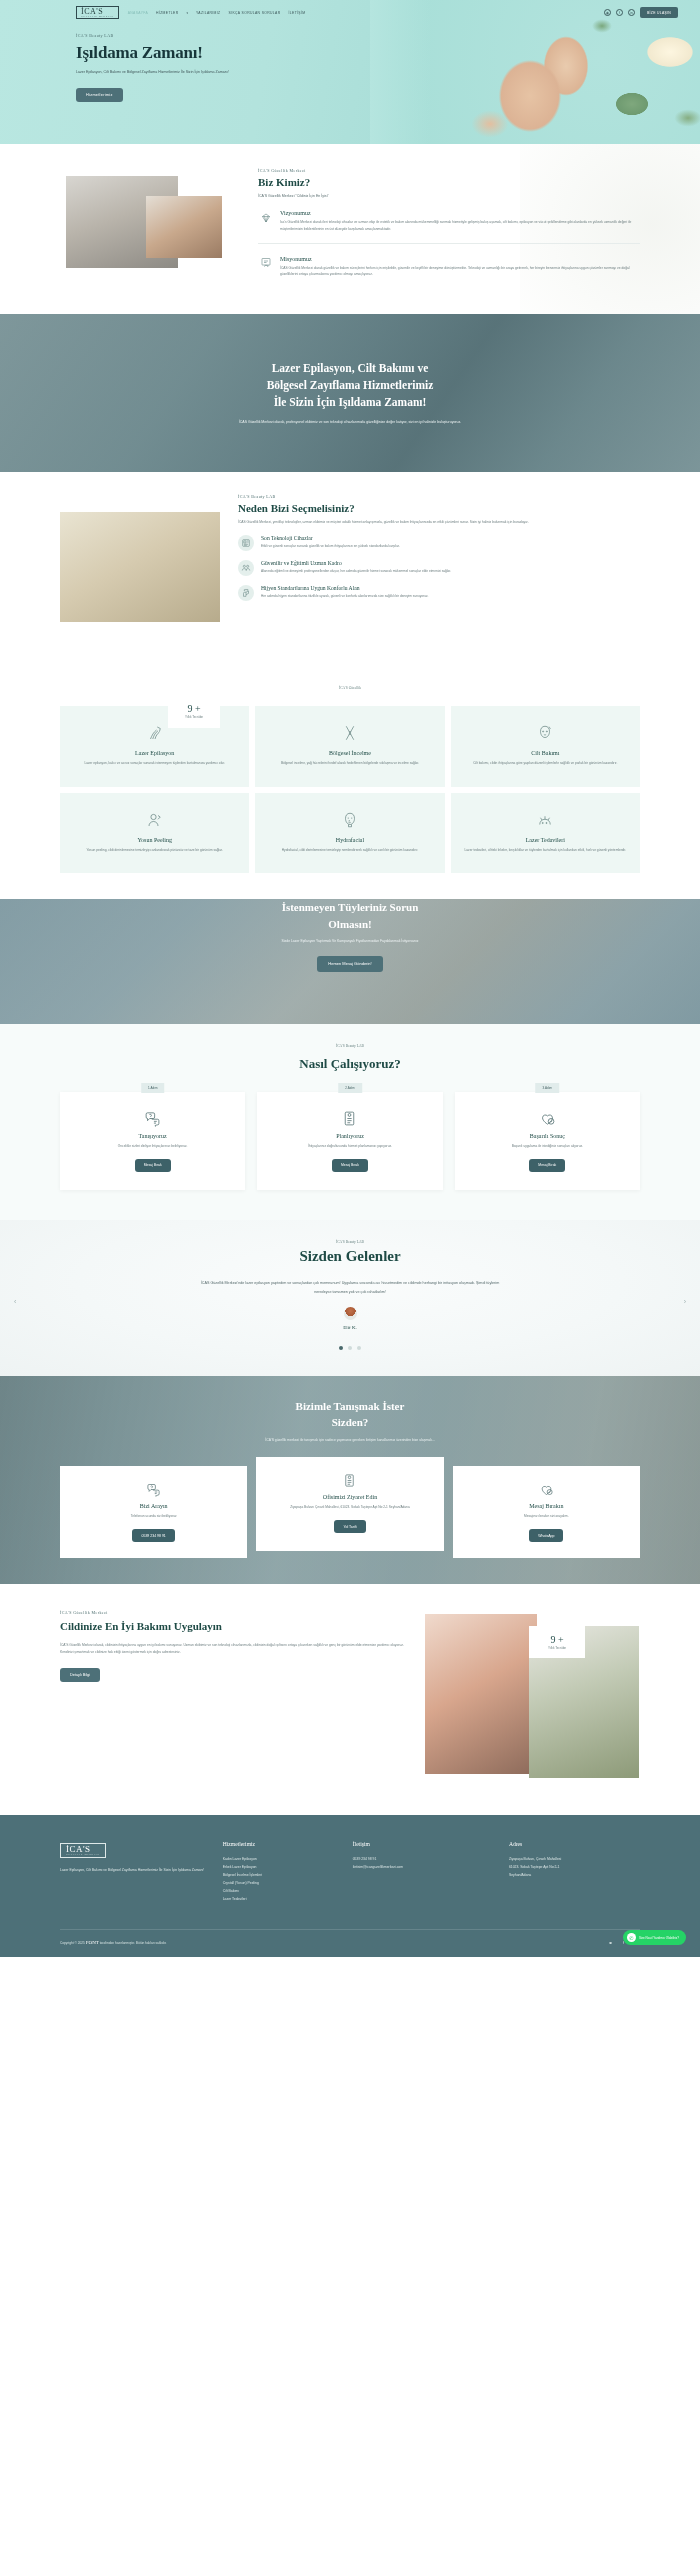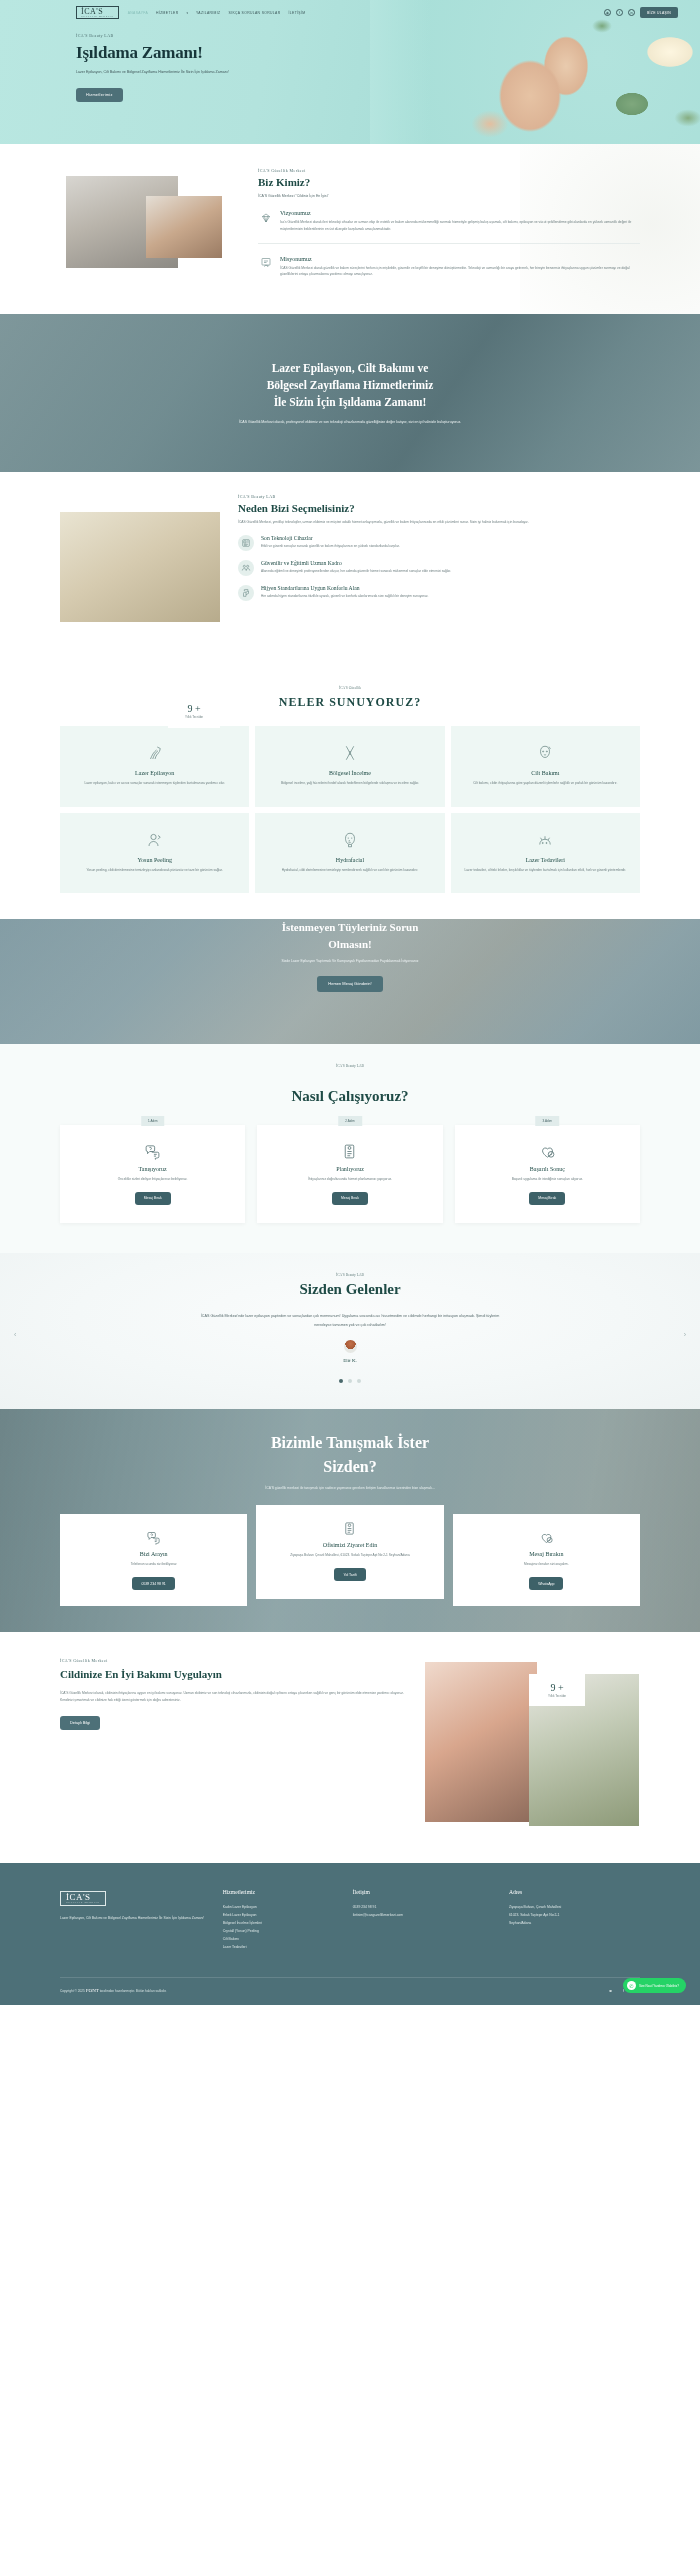--- a/index.html
+++ b/index.html
@@ -145,21 +145,21 @@
       linear-gradient(180deg, rgba(122,149,157,.62), rgba(122,149,157,.62)),
       linear-gradient(135deg,#93aab2 0%, #aebfc3 25%, #e3d7c6 48%, #d2c0a9 64%, #a8b8bb 84%, #8ba3ab 100%);
     display:flex; flex-direction:column; align-items:center; 
   }
   .cta h2 { font-family:"Liberation Serif",serif; color:#fff; font-size:11px; line-height:1.5; text-align:center; }
   .cta p { color:#eef3f4; font-size:3.4px; line-height:2.2; text-align:center; margin-top:6px; max-width:250px; }
   .btn-cta { margin-top:10px; background:#4d7078; color:#fff; font-size:4px; padding:5.5px 11px; border-radius:3px; }
 
   
   .how { padding: 20px 60px 30px; text-align:center; background:#f7fbfa; }
-  .how-title { font-family:"Liberation Serif",serif; font-size:15px; color:#1f4b46; margin-top:20px; }
+  .how-title { font-family:"Liberation Serif",serif; font-size:13px; color:#1f4b46; margin-top:8px; }
   .how-grid { display:grid; grid-template-columns:repeat(3,1fr); gap:12px; margin-top:20px; }
   .how-card { background:#fff; padding: 16px 12px 18px; position:relative; box-shadow:0 1px 4px rgba(0,0,0,.05); }
   .how-step { position:absolute; top:-9px; left:50%; transform:translateX(-50%);
               background:#e1eceb; color:#4a6769; font-size:3px; padding:3px 7px; white-space:nowrap; }
   .how-card .ic { height:20px; display:flex; align-items:center; justify-content:center; }
   .how-card .ic svg { width:17px; height:17px; }
   .how-card h3 { font-family:"Liberation Serif",serif; font-size:6px; color:#1f4b46; margin-top:5px; font-weight:400; }
   .how-card p { font-size:3.2px; line-height:2.05; color:#6c7d7f; margin-top:4px; }
   .btn-sm { display:inline-block; margin-top:9px; background:#3d6168; color:#fff; font-size:3.4px; padding:4.5px 9px; border-radius:3px; }
 
@@ -177,21 +177,21 @@
   .arr { position:absolute; top:50%; font-size:7px; color:#9fb2b2; }
   .arr.l { left: 14px; } .arr.r { right: 14px; }
 
   
   .contact {
     position:relative; padding: 22px 60px 26px; overflow:hidden;
     background:
       linear-gradient(180deg, rgba(117,145,150,.68), rgba(117,145,150,.68)),
       linear-gradient(100deg,#5e6b6b 0%, #8d9d9d 18%, #c9d3d1 42%, #b7c3c2 60%, #d9cfc0 82%, #b6a695 100%);
   }
-  .contact h2 { font-family:"Liberation Serif",serif; color:#fff; font-size:16px; line-height:1.5; text-align:center; }
+  .contact h2 { font-family:"Liberation Serif",serif; color:#fff; font-size:11px; line-height:1.5; text-align:center; }
   .contact > p.sub { color:#e9f0f0; font-size:3.4px; line-height:2.2; text-align:center; margin-top:6px; }
   .cc-grid { display:grid; grid-template-columns:repeat(3,1fr); gap:9px; margin-top:22px; align-items:start; }
   .cc { background:#fff; padding: 14px 10px 16px; text-align:center; }
   .cc.mid { margin-top:-9px; padding-bottom: 18px; }
   .cc .ic { height:18px; display:flex; align-items:center; justify-content:center; }
   .cc .ic svg { width:15px; height:15px; }
   .cc h3 { font-family:"Liberation Serif",serif; font-size:6px; color:#1f4b46; margin-top:5px; font-weight:400; }
   .cc p { font-size:3.2px; line-height:2.1; color:#6c7d7f; margin-top:4px; }
   .btn-cc { display:inline-block; margin-top:9px; background:#3d6168; color:#fff; font-size:3.5px; padding:4.5px 9px; border-radius:3px; }
 
@@ -373,21 +373,20 @@
       <div>
         <h4>Hijyen Standartlarına Uygun Konforlu Alan</h4>
         <p>Her adımda hijyen standartlarına titizlikle uyarak, güvenli ve konforlu alanlarımızda size sağlıklı bir deneyim sunuyoruz.</p>
       </div>
     </div>
   </div>
 </section>
 
 <section class="services">
   <div class="svc-eyebrow">İCA'S Güzellik</div>
-  <h2 class="svc-title">NELER SUNUYORUZ?</h2>
   <div class="svc-grid">
 
     <div class="svc-card">
       <span class="ic">
         <svg viewBox="0 0 24 24" fill="none" stroke="#5b7a78" stroke-width=".9">
             <path d="M6 20c2-5 4-9 8-12M9 20c1.5-5 3.5-8.5 7-11M12 20c1-4 3-7 6-9.5"></path>
             <path d="M15 4l4 2-1 4"></path>
           </svg>
       </span>
       <h3>Lazer Epilasyon</h3>

